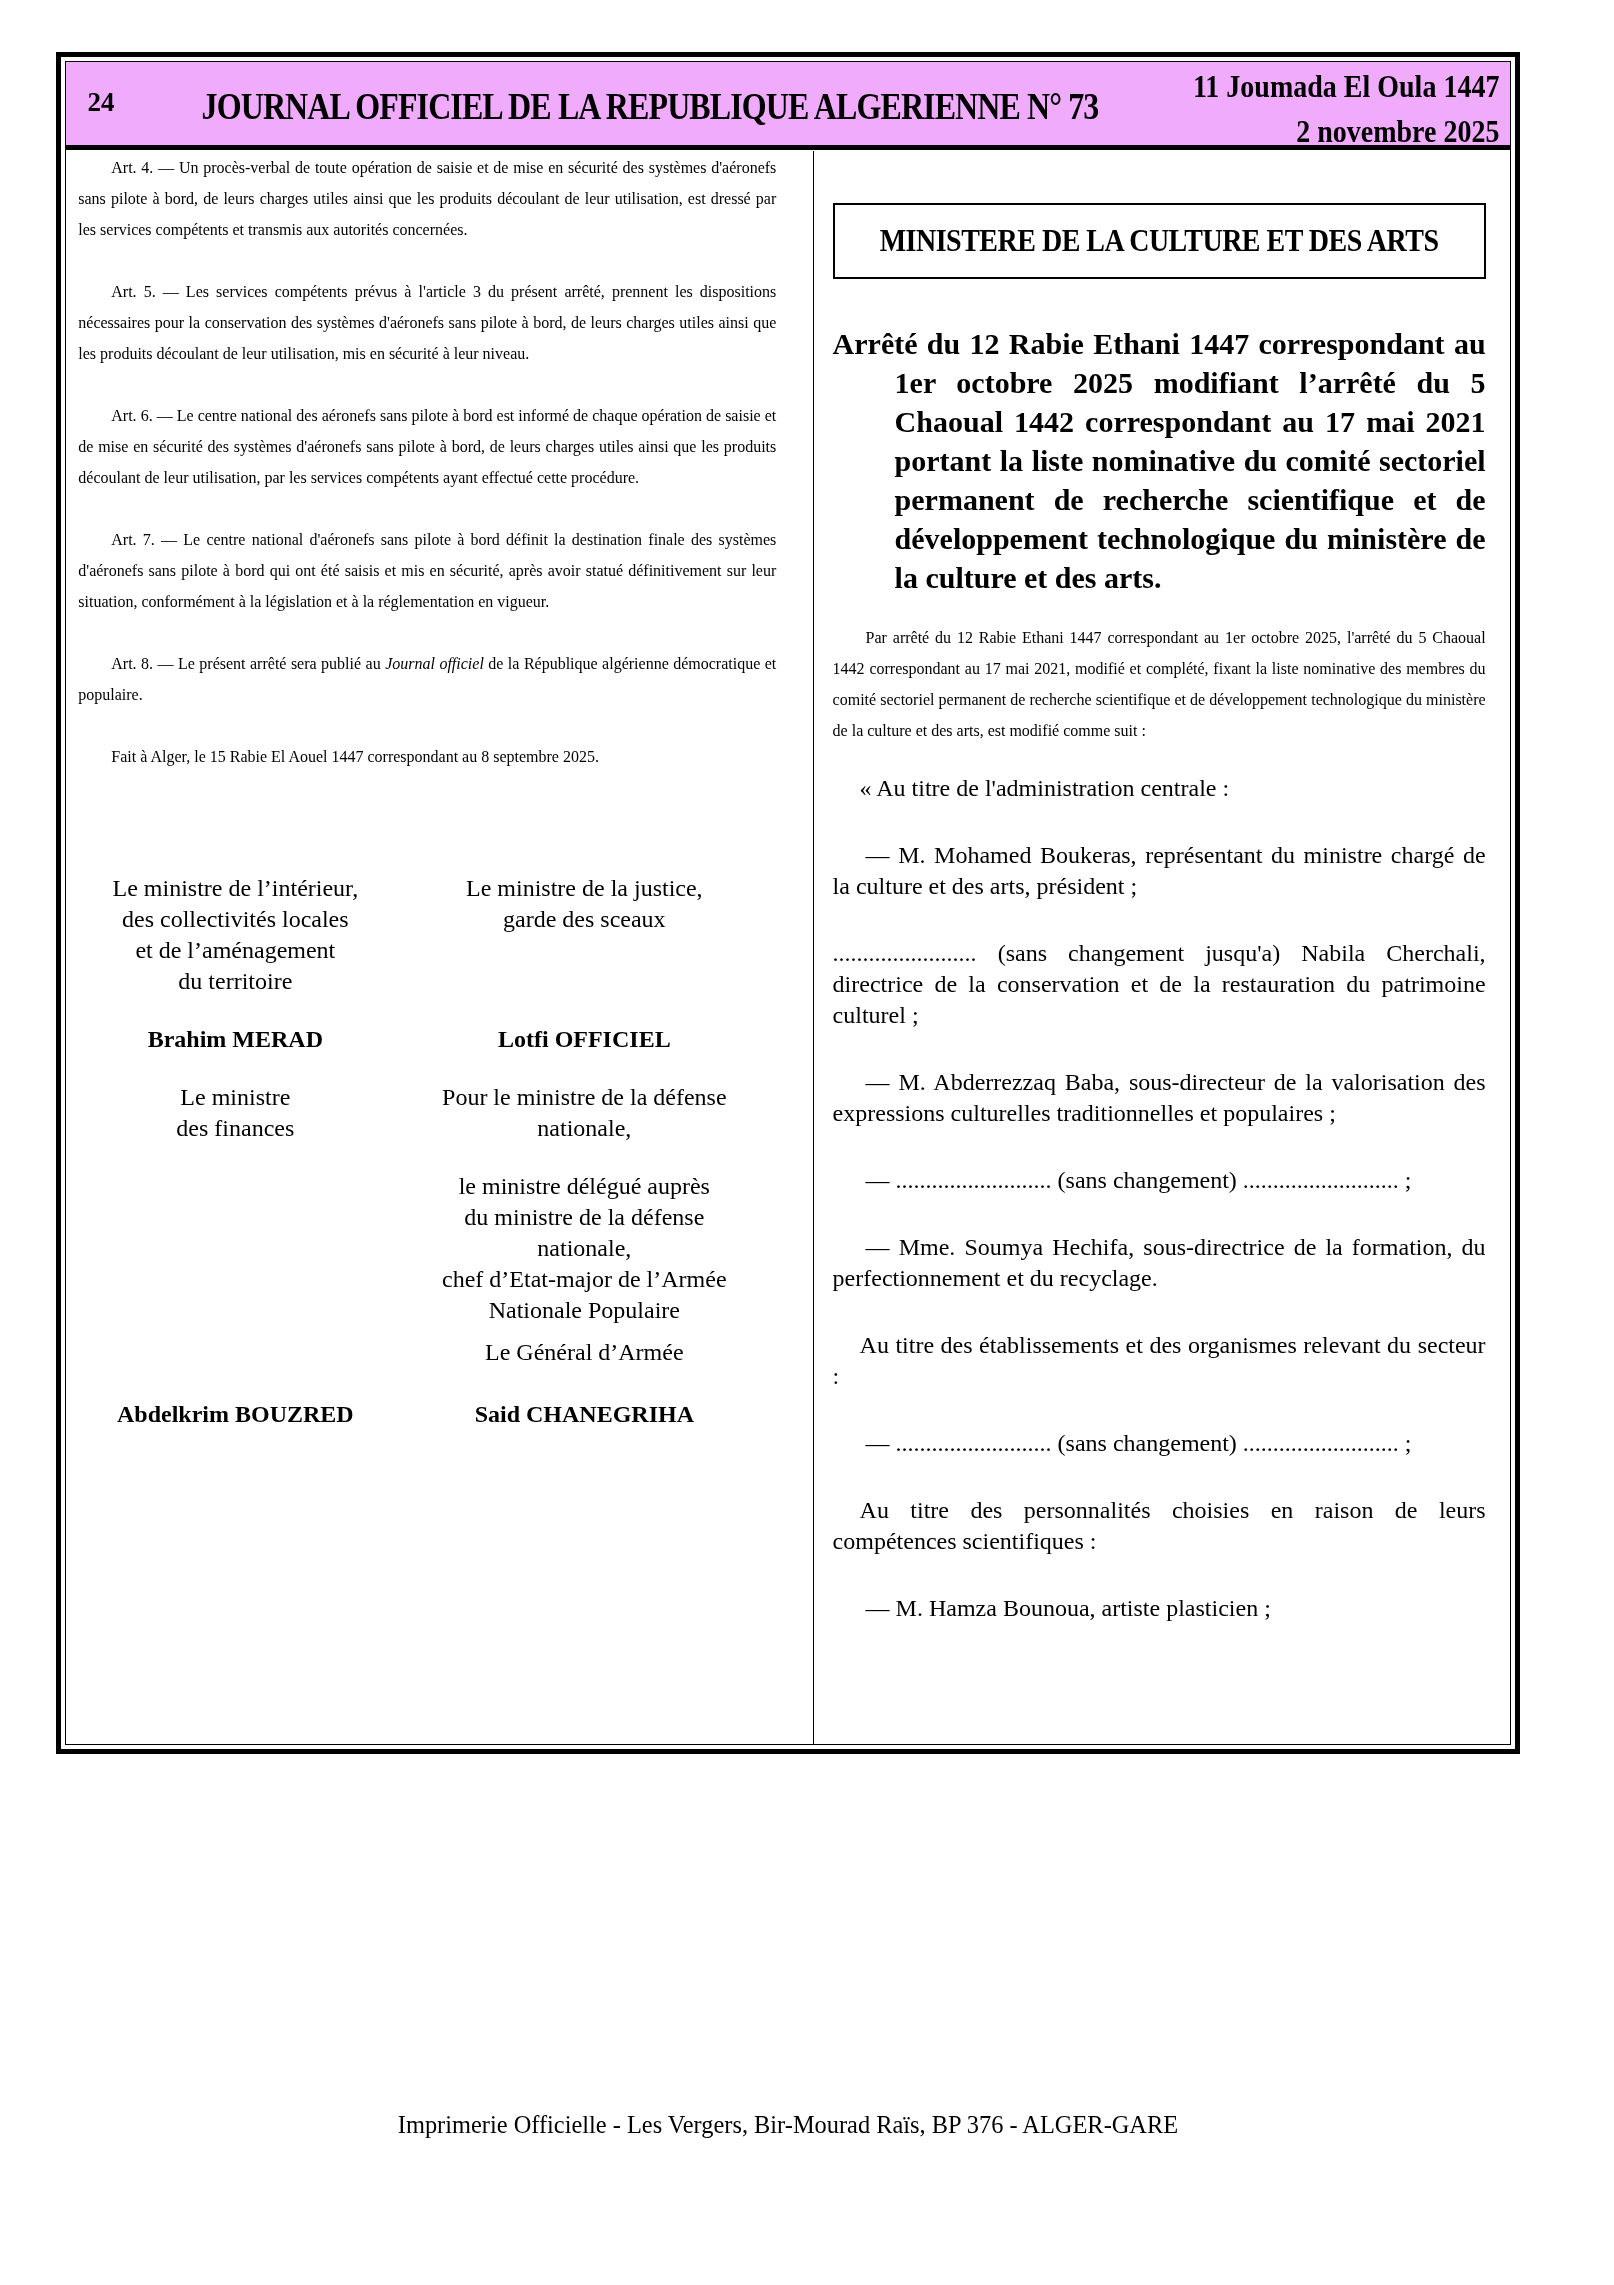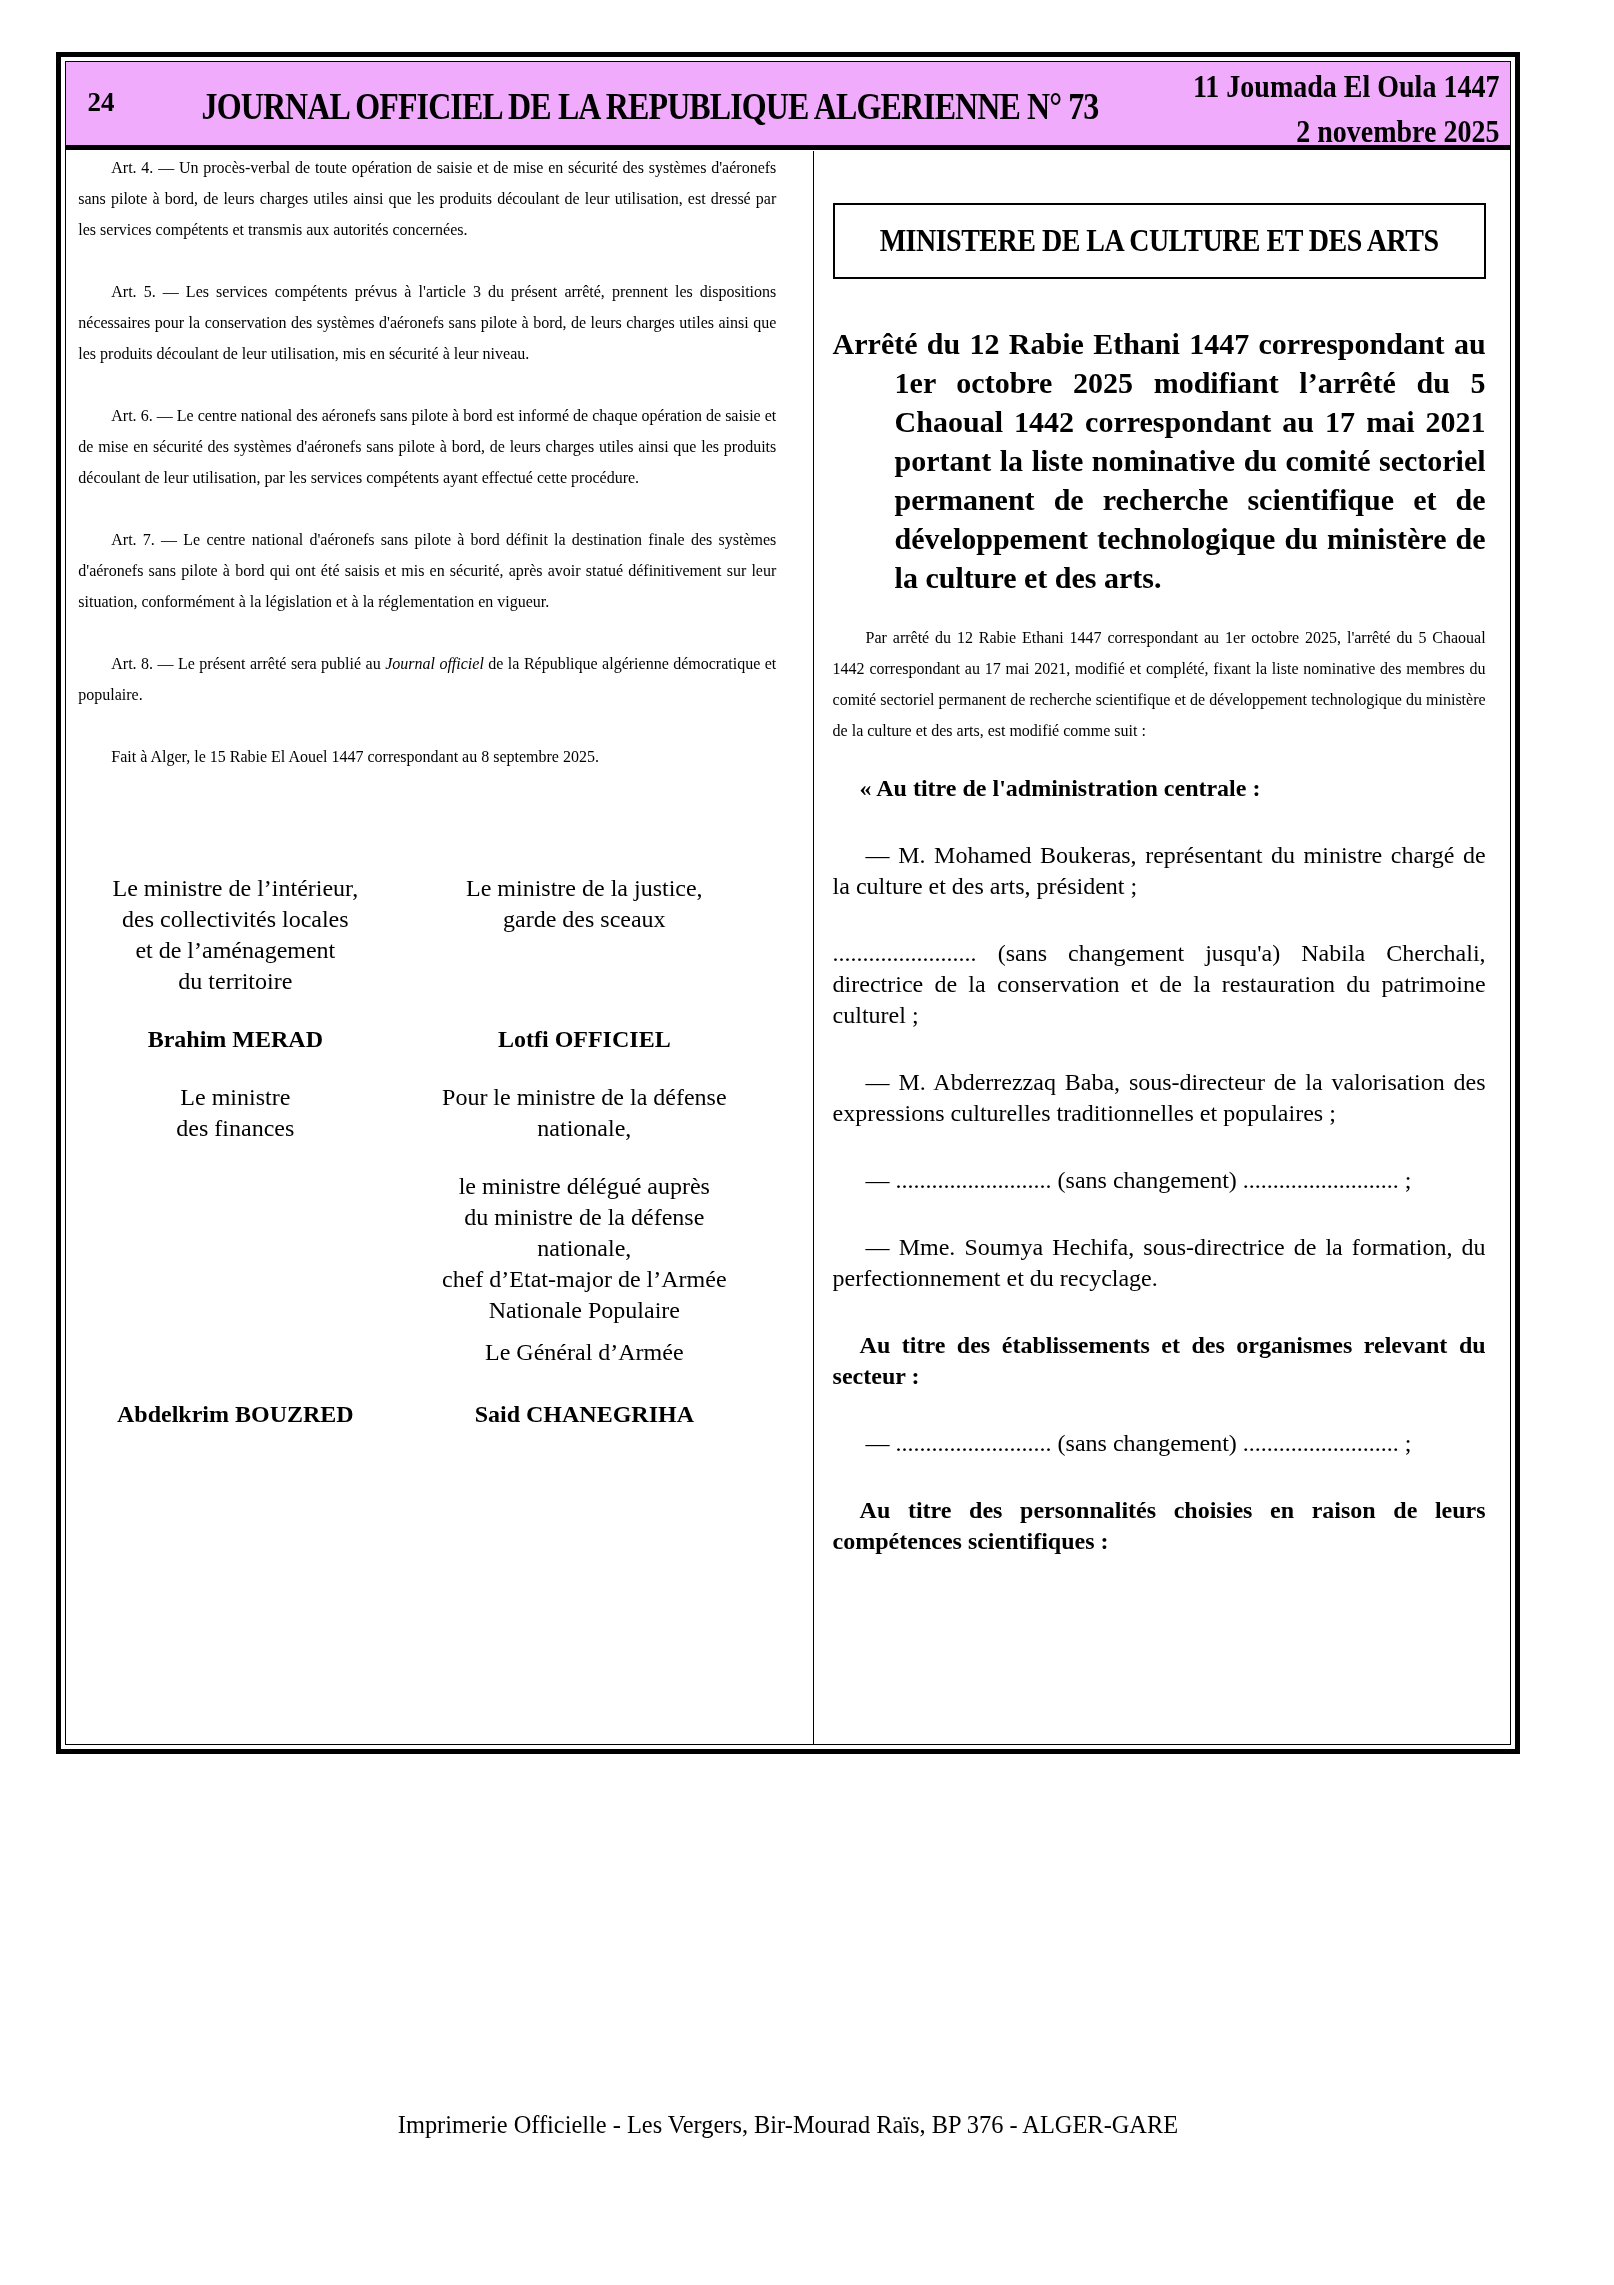--- a/index.html
+++ b/index.html
@@ -74,21 +74,21 @@
   .rc-title {
     margin-top:45px;
     font-size:30px; font-weight:bold; line-height:39px;
     text-align:justify; padding-left:62px; text-indent:-62px;
   }
   .rc-intro { margin-top:25px; margin-bottom:0; }
   .rc-h, .rc-item {
     font-size:24px; line-height:31px; text-align:justify;
     text-indent:33px; margin-top:36px;
   }
-  .rc-h { font-weight:bold; text-indent:27px; }
+  .rc-h { font-weight:normal; text-indent:27px; }
   .first-entry { margin-top:27px; }
   .no-indent { text-indent:0; }
   
   .footer {
     position:absolute; left:56px; top:2111px; width:1464px;
     text-align:center; font-size:24.4px;
   }
 </style>
 </head>
 <body>
@@ -172,19 +172,20 @@
 
       <p class="rc-h first-entry">« Au titre de l'administration centrale :</p>
       <p class="rc-item">— M. Mohamed Boukeras, représentant du ministre chargé de la culture et des arts, président ;</p>
       <p class="rc-item no-indent">........................ (sans changement jusqu'a) Nabila Cherchali, directrice de la conservation et de la restauration du patrimoine culturel ;</p>
       <p class="rc-item">— M. Abderrezzaq Baba, sous-directeur de la valorisation des expressions culturelles traditionnelles et populaires ;</p>
       <p class="rc-item">— .......................... (sans changement) .......................... ;</p>
       <p class="rc-item">— Mme. Soumya Hechifa, sous-directrice de la formation, du perfectionnement et du recyclage.</p>
       <p class="rc-h">Au titre des établissements et des organismes relevant du secteur :</p>
       <p class="rc-item">— .......................... (sans changement) .......................... ;</p>
       <p class="rc-h">Au titre des personnalités choisies en raison de leurs compétences scientifiques :</p>
+      <p class="rc-item">— M. Hamza Bounoua, artiste plasticien ;</p>
     </div>
 
   </div>
 </div>
 
 <div class="footer">Imprimerie Officielle - Les Vergers, Bir-Mourad Raïs, BP 376 - ALGER-GARE</div>
 
 
 </body></html>

